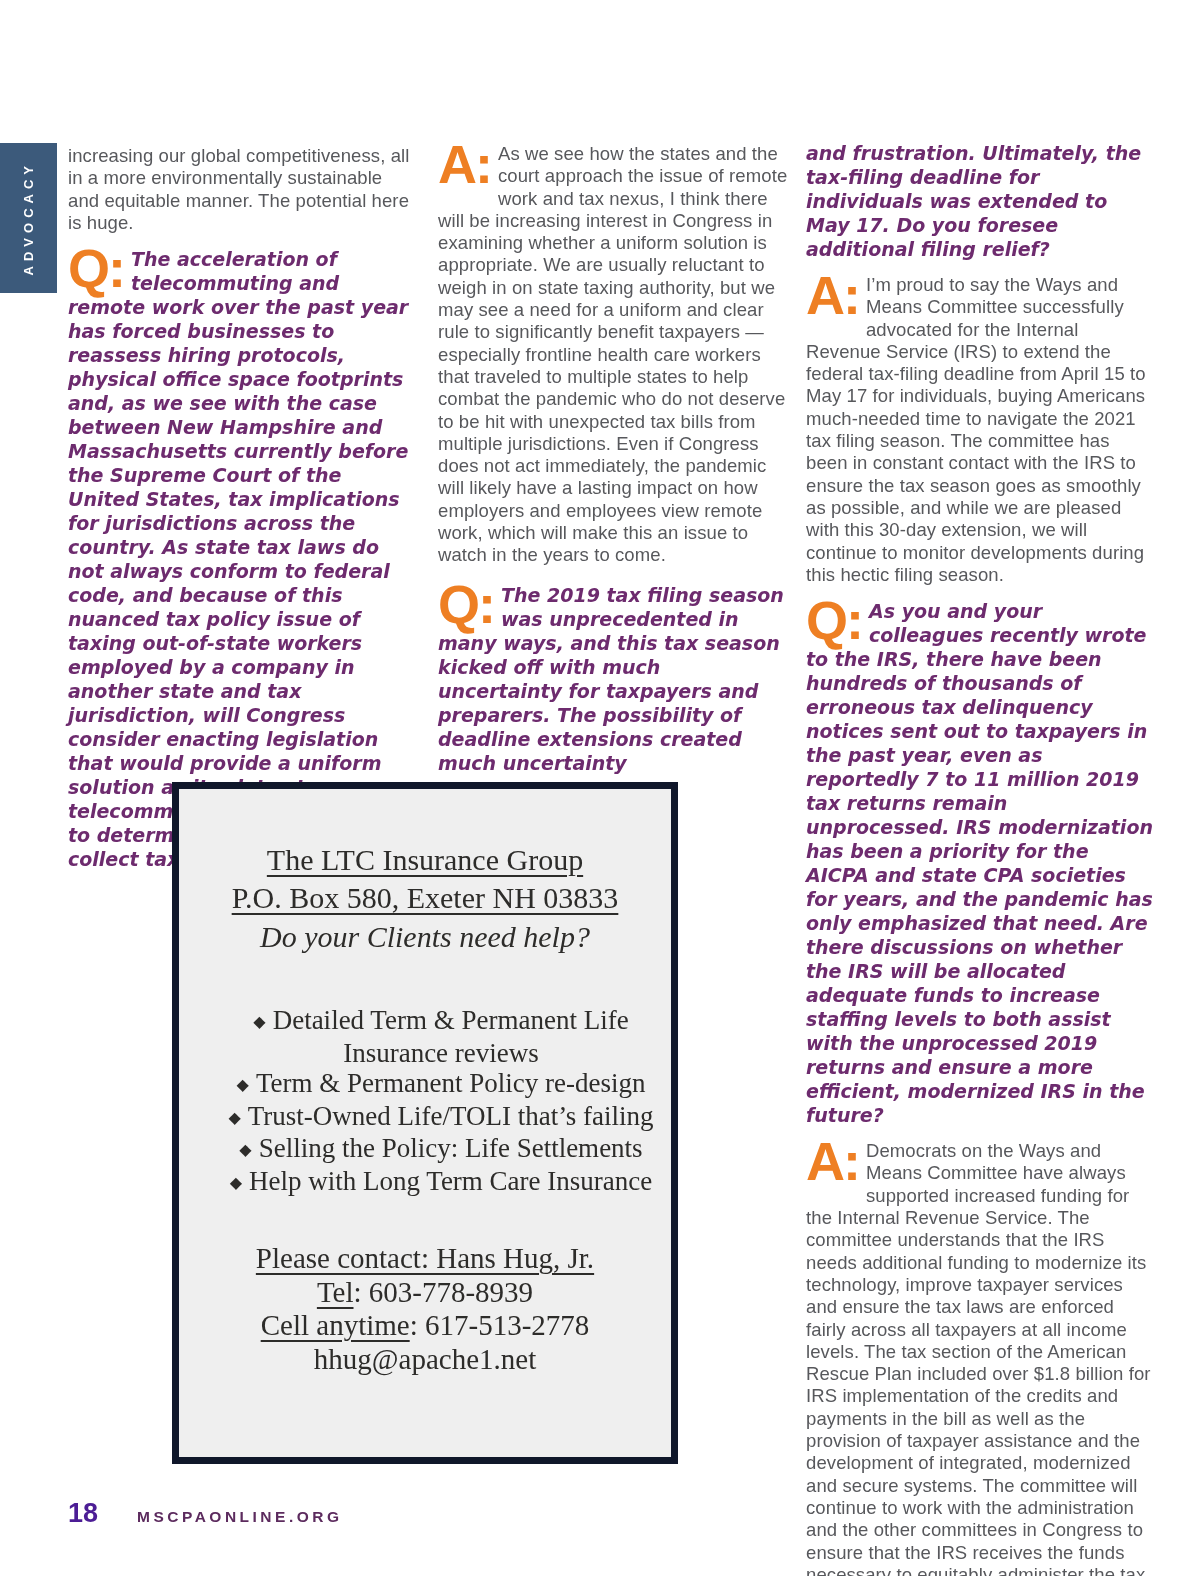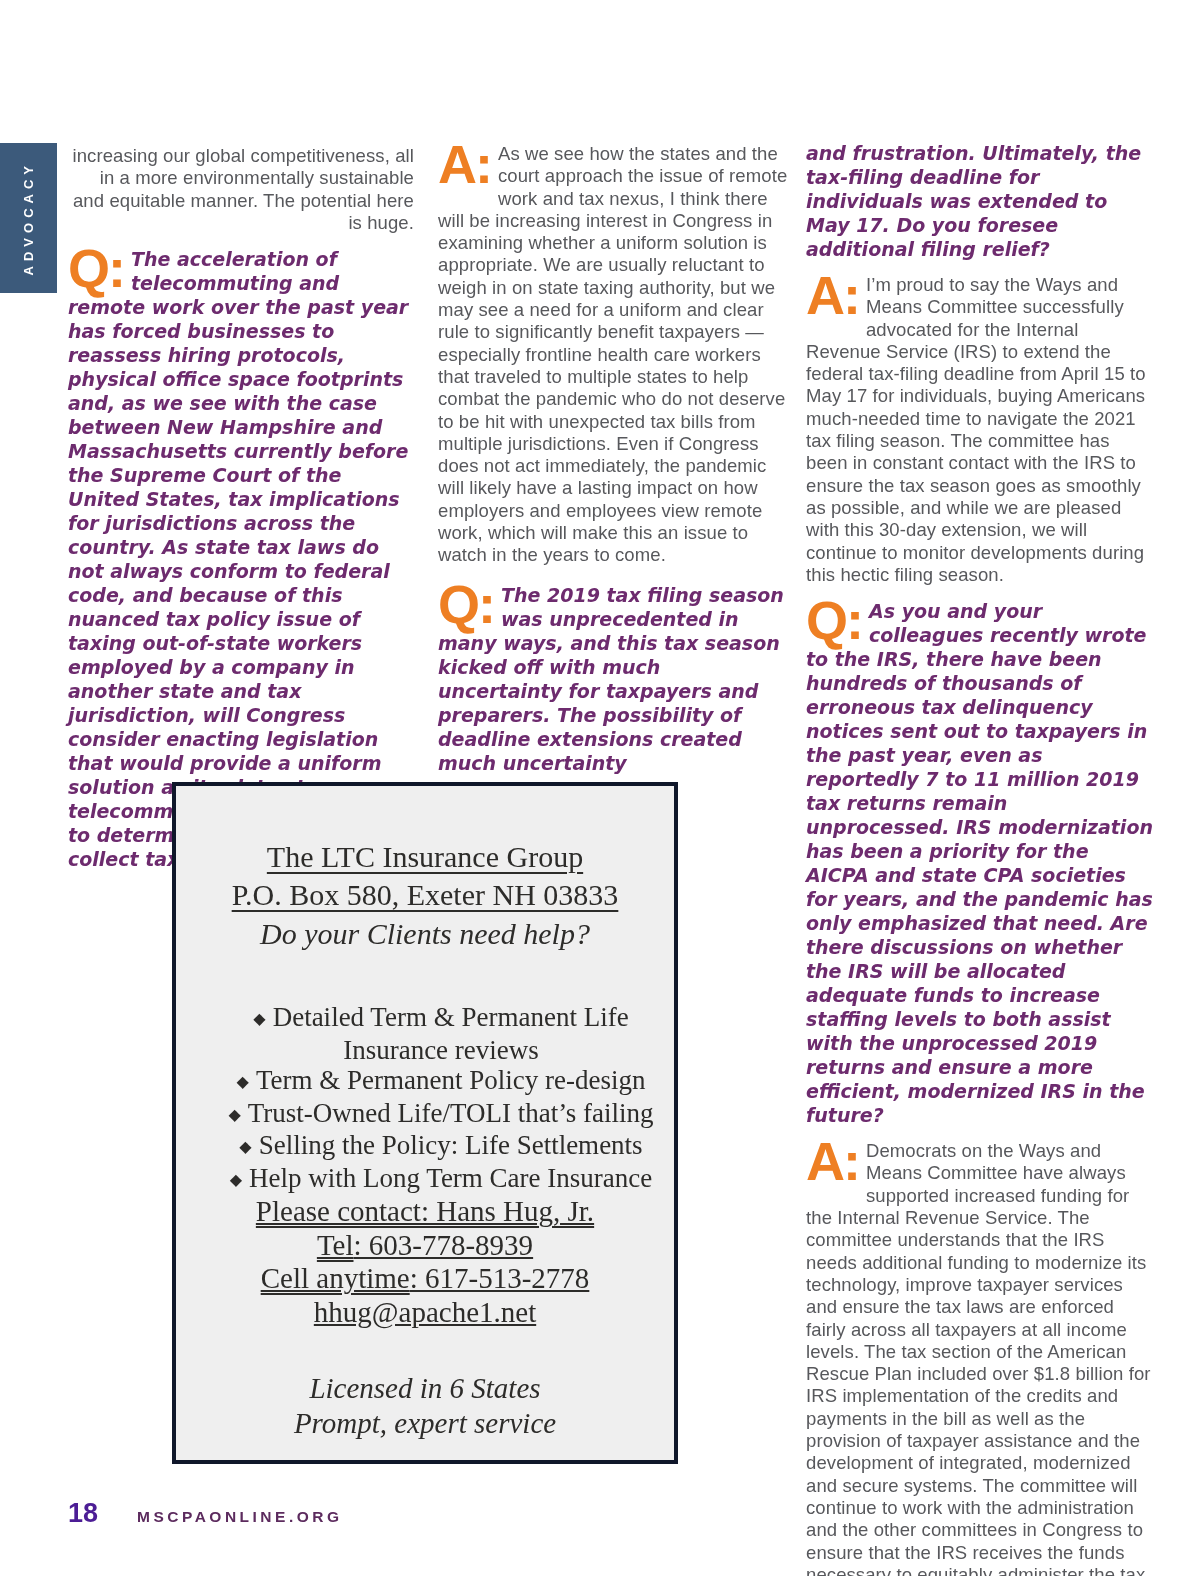--- a/index.html
+++ b/index.html
@@ -31,21 +31,20 @@
   .col { position:absolute; }
   .col1 { left:68px;  top:145px; width:346px; }
   .col2 { left:438px; top:143px; width:350px; }
   .col3 { left:806px; top:141px; width:348px; }
 
   .body-text {
     color:#57585c;
     font-size:18.5px;
     line-height:22.3px;
     letter-spacing:0.1px;
-    text-align:right;
   }
   .q-text {
     color:#6d2b6e;
     font-family:"DejaVu Sans", sans-serif;
     font-style:italic;
     font-weight:bold;
     font-size:19px;
     line-height:24px;
   }
   .qa-block { margin-top:13px; }
@@ -60,37 +59,37 @@
     height:46px;
     margin-right:7px;
     letter-spacing:-2px;
   }
 
   
   .ad-box {
     position:absolute; left:172px; top:782px;
     width:506px; height:682px;
     background:#efefef;
-    border:4px solid #0f172a;
+    border:7px solid #0f172a;
     font-family:"Liberation Serif", serif;
     color:#2d2c2a;
     text-align:center;
     padding-top:52px;
   }
   .ad-title, .ad-address {
     font-size:30px; line-height:38px;
     text-decoration:underline;
     text-underline-offset:5px;
     text-decoration-thickness:2px;
   }
   .ad-tagline { font-size:30px; line-height:40px; font-weight:normal; font-style:italic; }
   .ad-bullets { margin-top:48px; font-size:27px; line-height:30.5px;padding-left:32px; }
   .ad-bullet { }
   .bullet-icon { font-size:16px; vertical-align:2px; margin-right:7px; }
-  .ad-contact { font-size:29px; line-height:33.5px;text-decoration:underline; }
+  .ad-contact { margin-top:44px; font-size:29px; line-height:33.5px; }
   .u { text-decoration:underline; text-underline-offset:5px; text-decoration-thickness:2px; }
   .ad-footer { margin-top:42px; font-size:29px; line-height:35px; font-style:italic; }
 
   
   .footer-pagenum {
     position:absolute; left:68px; top:1498px;
     color:#4c1d95; font-size:27px; font-weight:bold;
   }
   .footer-site {
     position:absolute; left:137px; top:1508px;
@@ -160,22 +159,18 @@
       <div class="ad-bullet"><span class="bullet-icon">◆</span><span>Help with Long Term Care Insurance</span></div>
     </div>
 
     <div class="ad-contact">
       <div><span class="u">Please contact: Hans Hug, Jr.</span></div>
       <div><span class="u">Tel</span><span>: 603-778-8939</span></div>
       <div><span class="u">Cell anytime</span><span>: 617-513-2778</span></div>
       <div>hhug@apache1.net</div>
     </div>
 
-    <div class="ad-footer">
-      <div>Licensed in 6 States</div>
-      <div>Prompt, expert service</div>
-    </div>
   </div>
 
   <div class="footer-pagenum">18</div>
   <div class="footer-site">MSCPAONLINE.ORG</div>
 
 </div>
 
 </body></html>

